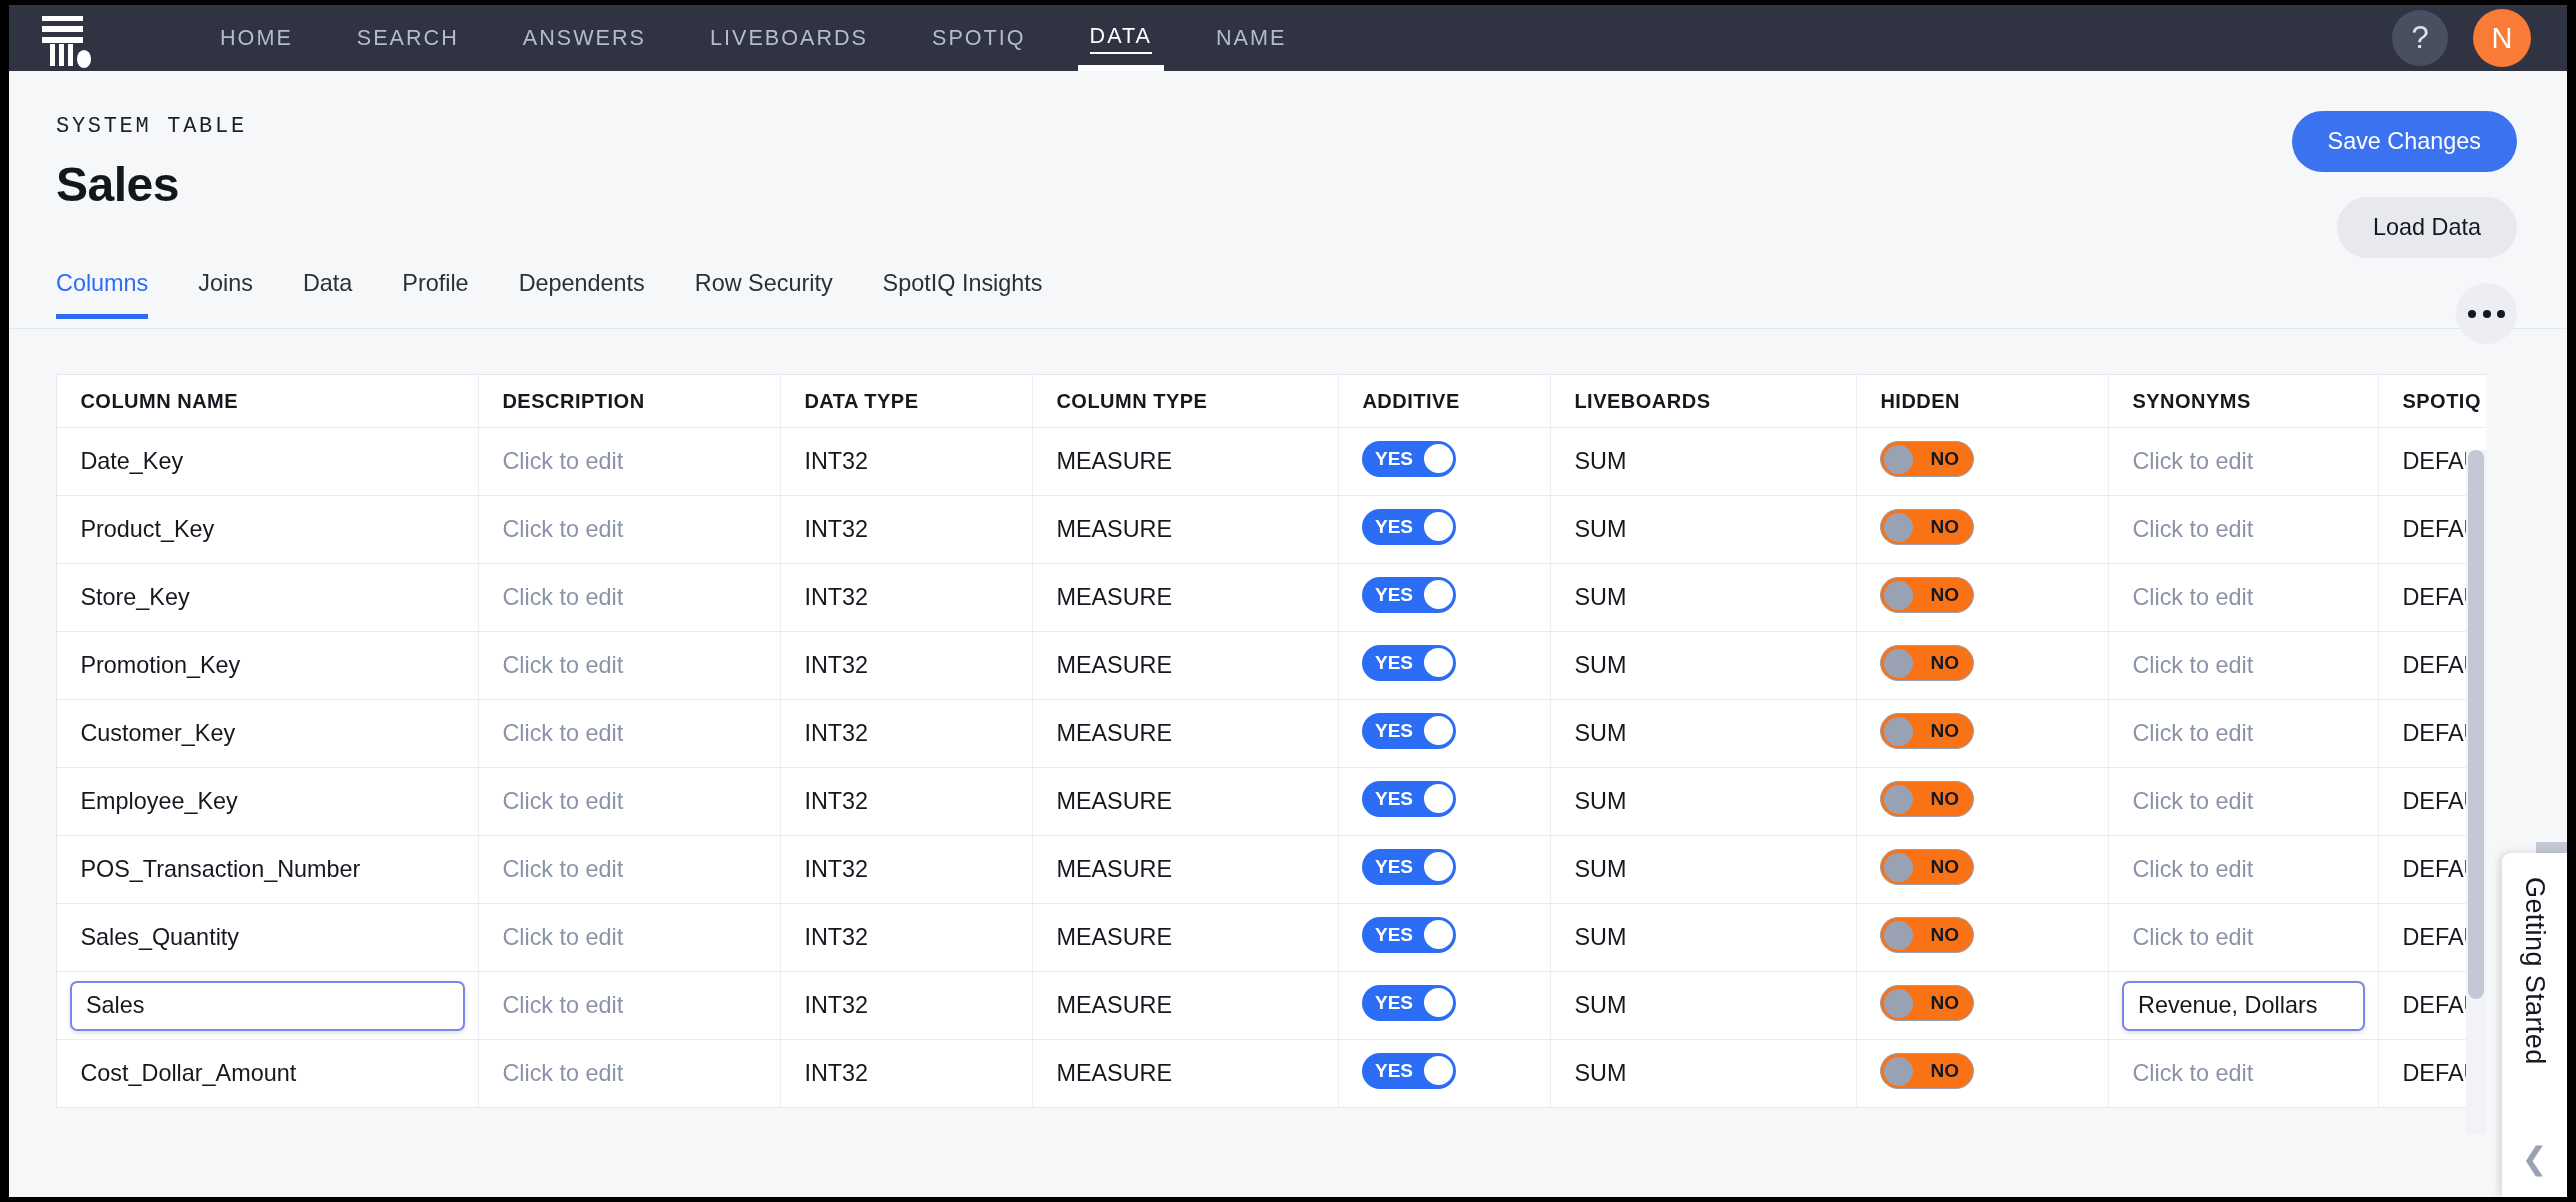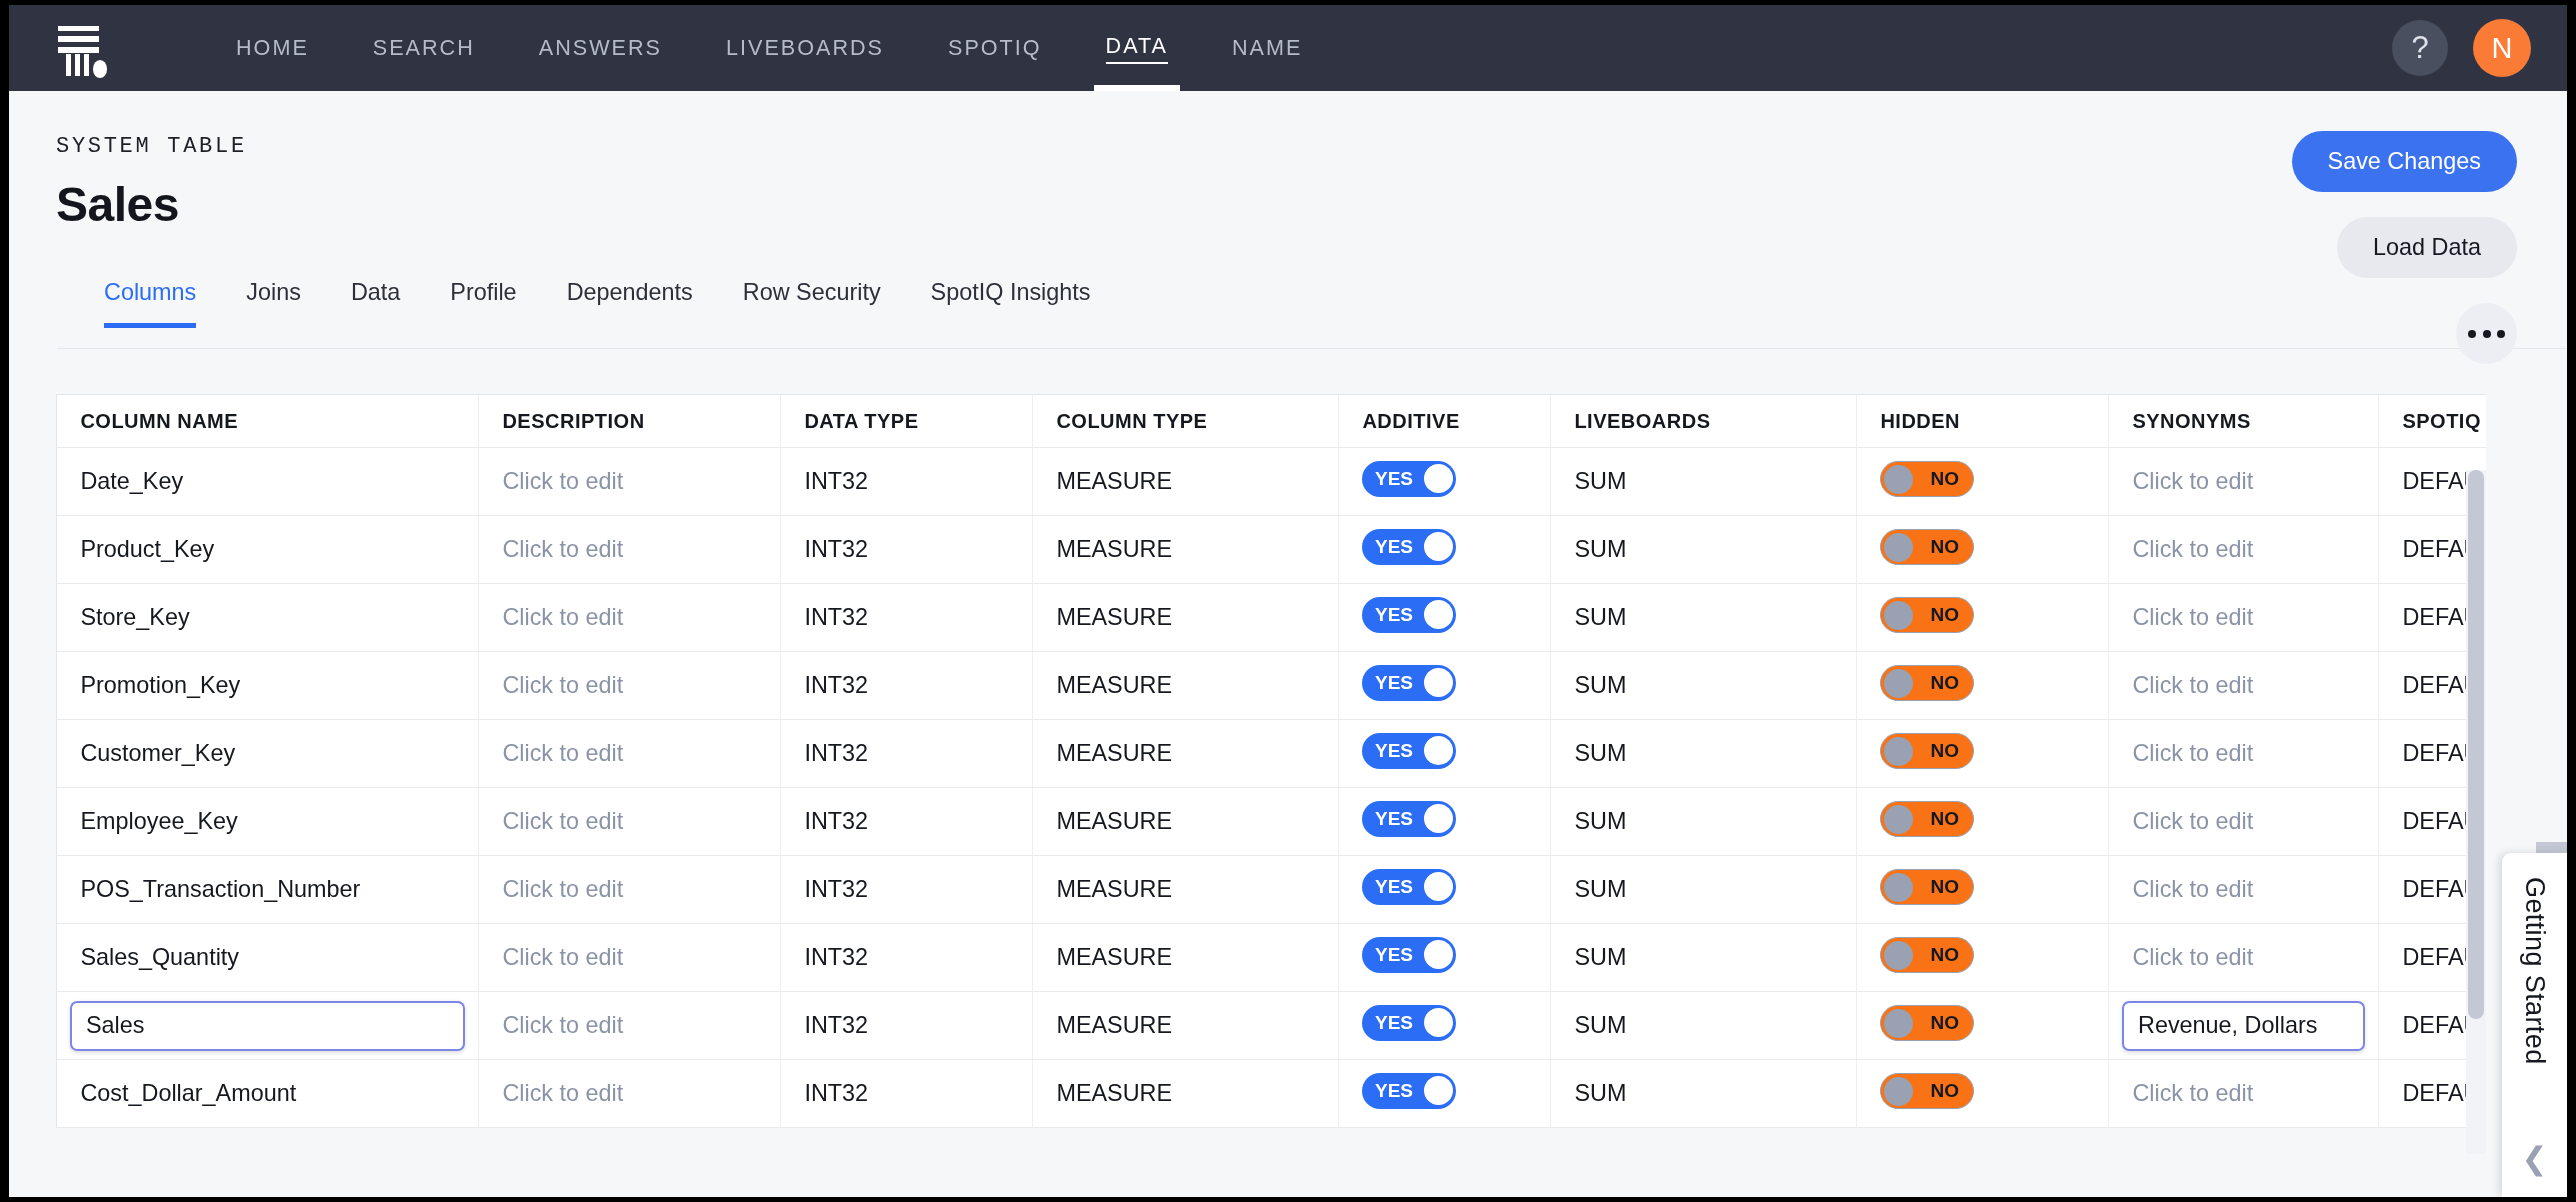--- a/index.html
+++ b/index.html
@@ -12,25 +12,25 @@
   .frame {
     position: absolute;
     left: 9px; top: 5.4px;
     width: 2558px; height: 1192px;
     background: #f6f7f9;
     overflow: hidden;
   }
 
   
   .topnav {
-    height: 86px;
+    height: 66px;
     background: #2f3342;
     display: flex;
     align-items: center;
-    padding: 0 36px 0 44px;
+    padding: 0 36px 0 28px;
     position: relative;
   }
   .logo {
     width: 52px; height: 56px;
     position: relative;
     margin-right: 99px;
     flex: none;
   }
   .logo .bar { position: absolute; left: 5.4px; width: 41px; height: 5.4px; background: #fff; }
   .logo .b1 { top: 5.4px; }
@@ -97,25 +97,24 @@
   .btn-secondary { background: #e7e9ef; color: #15181f; }
   .btn-more {
     width: 61px; height: 61px; border-radius: 50%;
     background: #eceef3; display: flex; align-items: center; justify-content: center;
     gap: 6.3px; cursor: pointer;
   }
   .btn-more i { width: 8px; height: 8px; border-radius: 50%; background: #15181f; display: block; }
 
   
   .tabs {
-    display: flex; align-items: flex-start;
+    display: flex; align-items: center;
     padding: 0 0 0 47px; margin-top: 47px;
     border-bottom: 1.8px solid #e3e6ec;
     height: 70px;
-    margin-left: 48px;
   }
   .tab {
     font-size: 23.4px; color: #2b3039;
     padding: 0 25px 20px 25px;
     cursor: pointer; position: relative; white-space: nowrap;
   }
   .tab:first-child { padding-left: 0; }
   .tab.active { color: #2b6df4; }
   .tab.active::after {
     content: ""; position: absolute;

